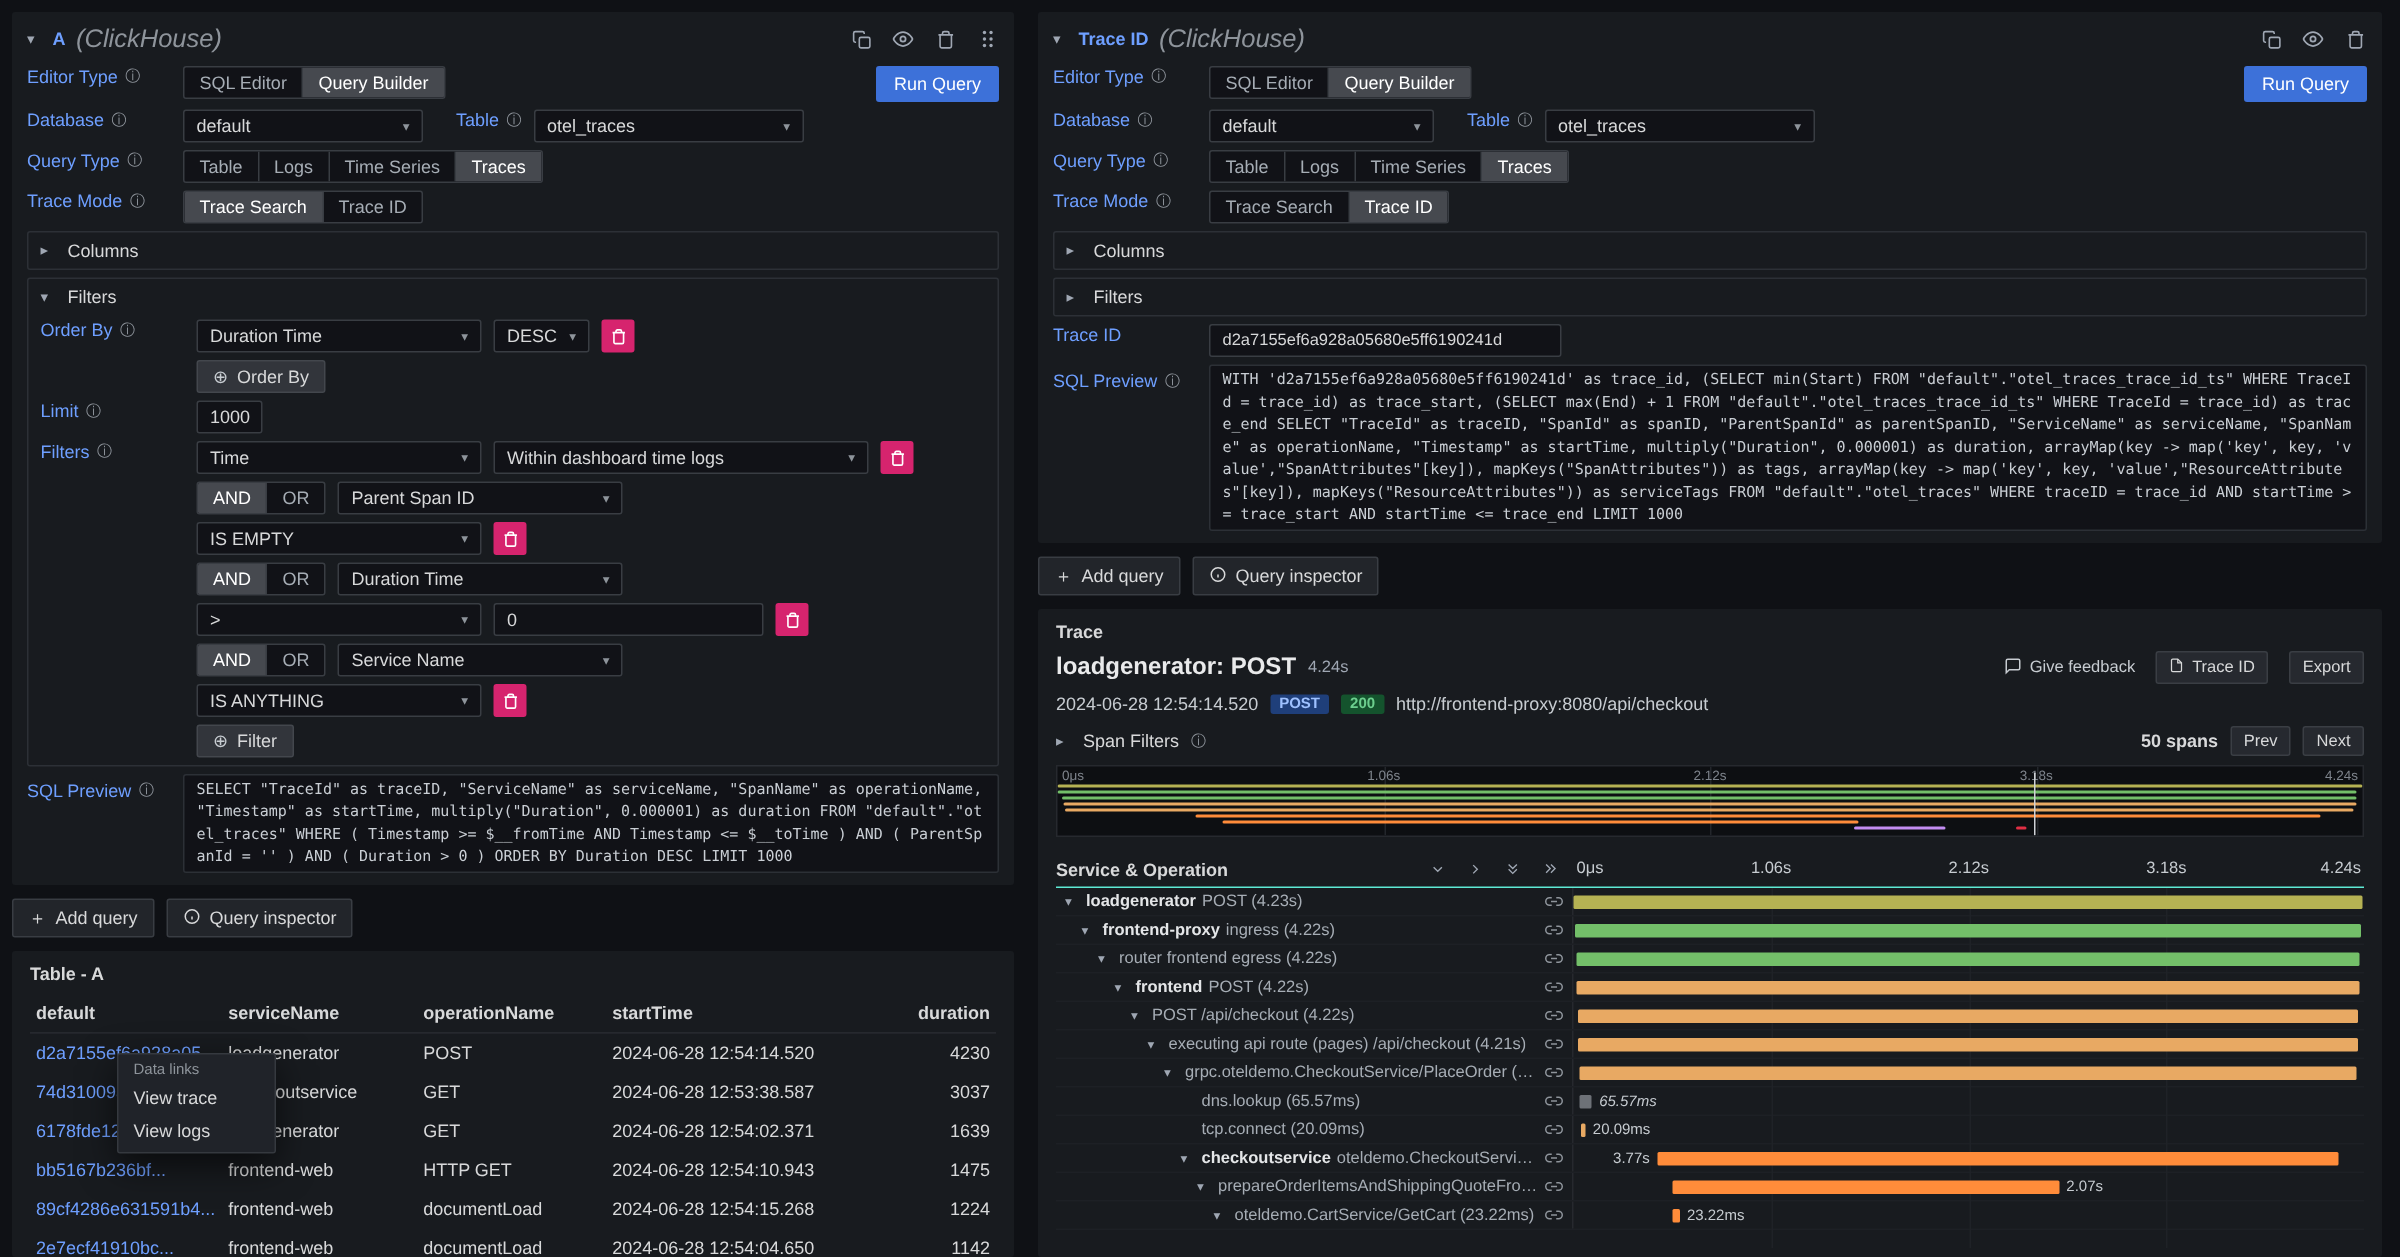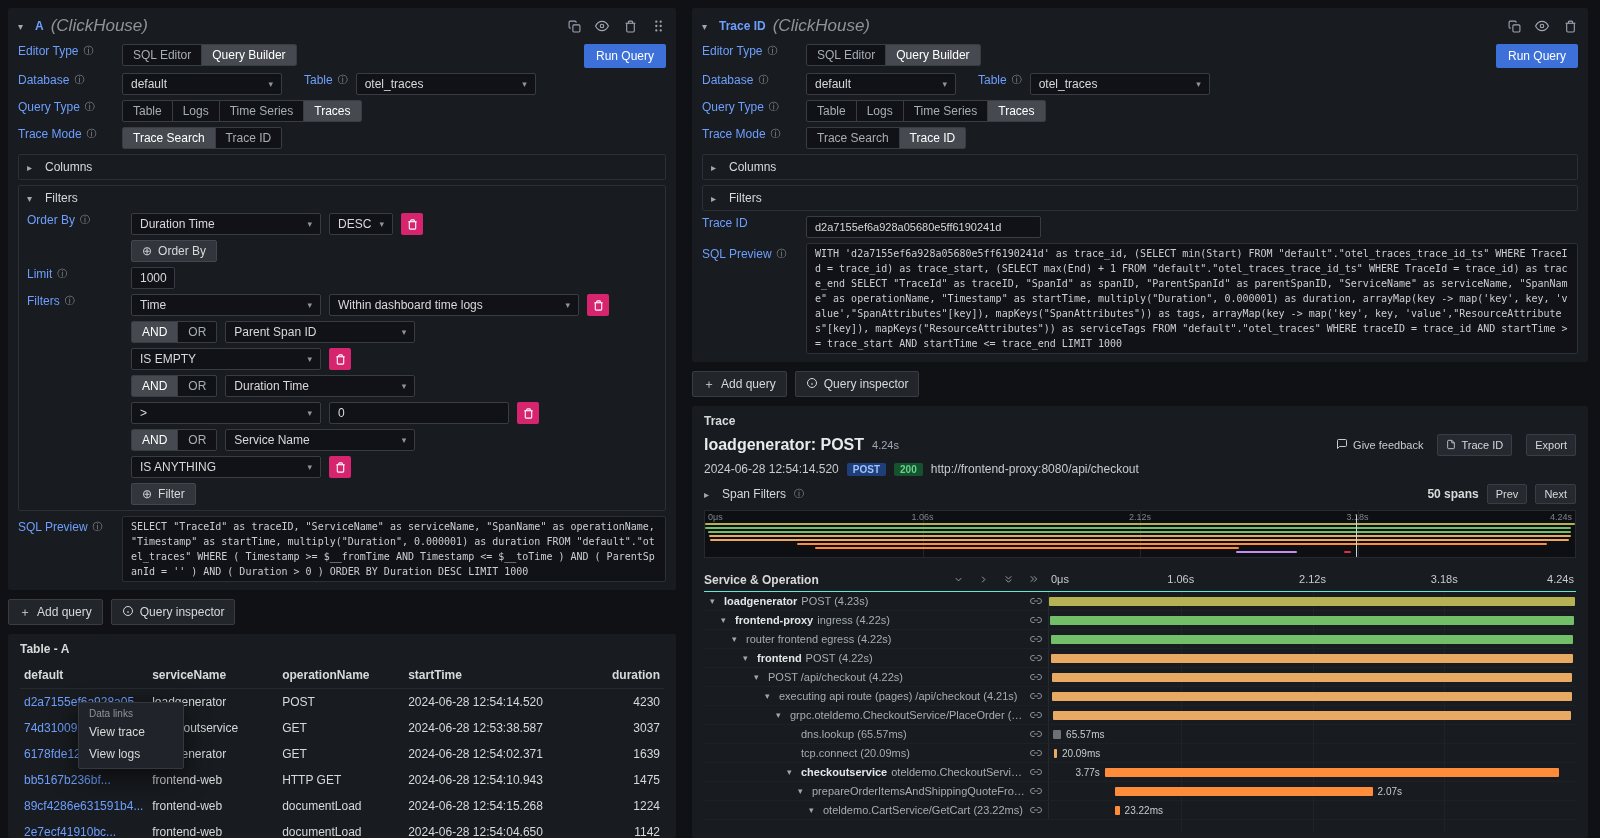--- a/index.html
+++ b/index.html
@@ -783,21 +783,21 @@
               <span class="linkicon">
                 <svg width="12" height="12" viewBox="0 0 24 24" fill="none" stroke="currentColor" stroke-width="2">
                   <path d="M15 7h3a5 5 0 0 1 0 10h-3"></path>
                   <path d="M9 17H6A5 5 0 0 1 6 7h3"></path>
                   <path d="M8 12h8"></path>
                 </svg>
               </span>
             </div>
             <div class="span-bar-area">
               <div class="span-bar" style="left: 0.8%; width: 1.5%; background: rgb(109, 113, 119);"></div>
-              <span class="bar-label" style="left: 2.3%;">65.57ms</span>
+              <span class="bar-label" style="left: 2.3%; font-style: italic;">65.57ms</span>
             </div>
           </div>
           <div class="span-row">
             <div class="span-name" style="padding-left: 83px;">
               <span class="chev"></span>
               <span class="op">tcp.connect (20.09ms)</span>
               <span class="linkicon">
                 <svg width="12" height="12" viewBox="0 0 24 24" fill="none" stroke="currentColor" stroke-width="2">
                   <path d="M15 7h3a5 5 0 0 1 0 10h-3"></path>
                   <path d="M9 17H6A5 5 0 0 1 6 7h3"></path>

